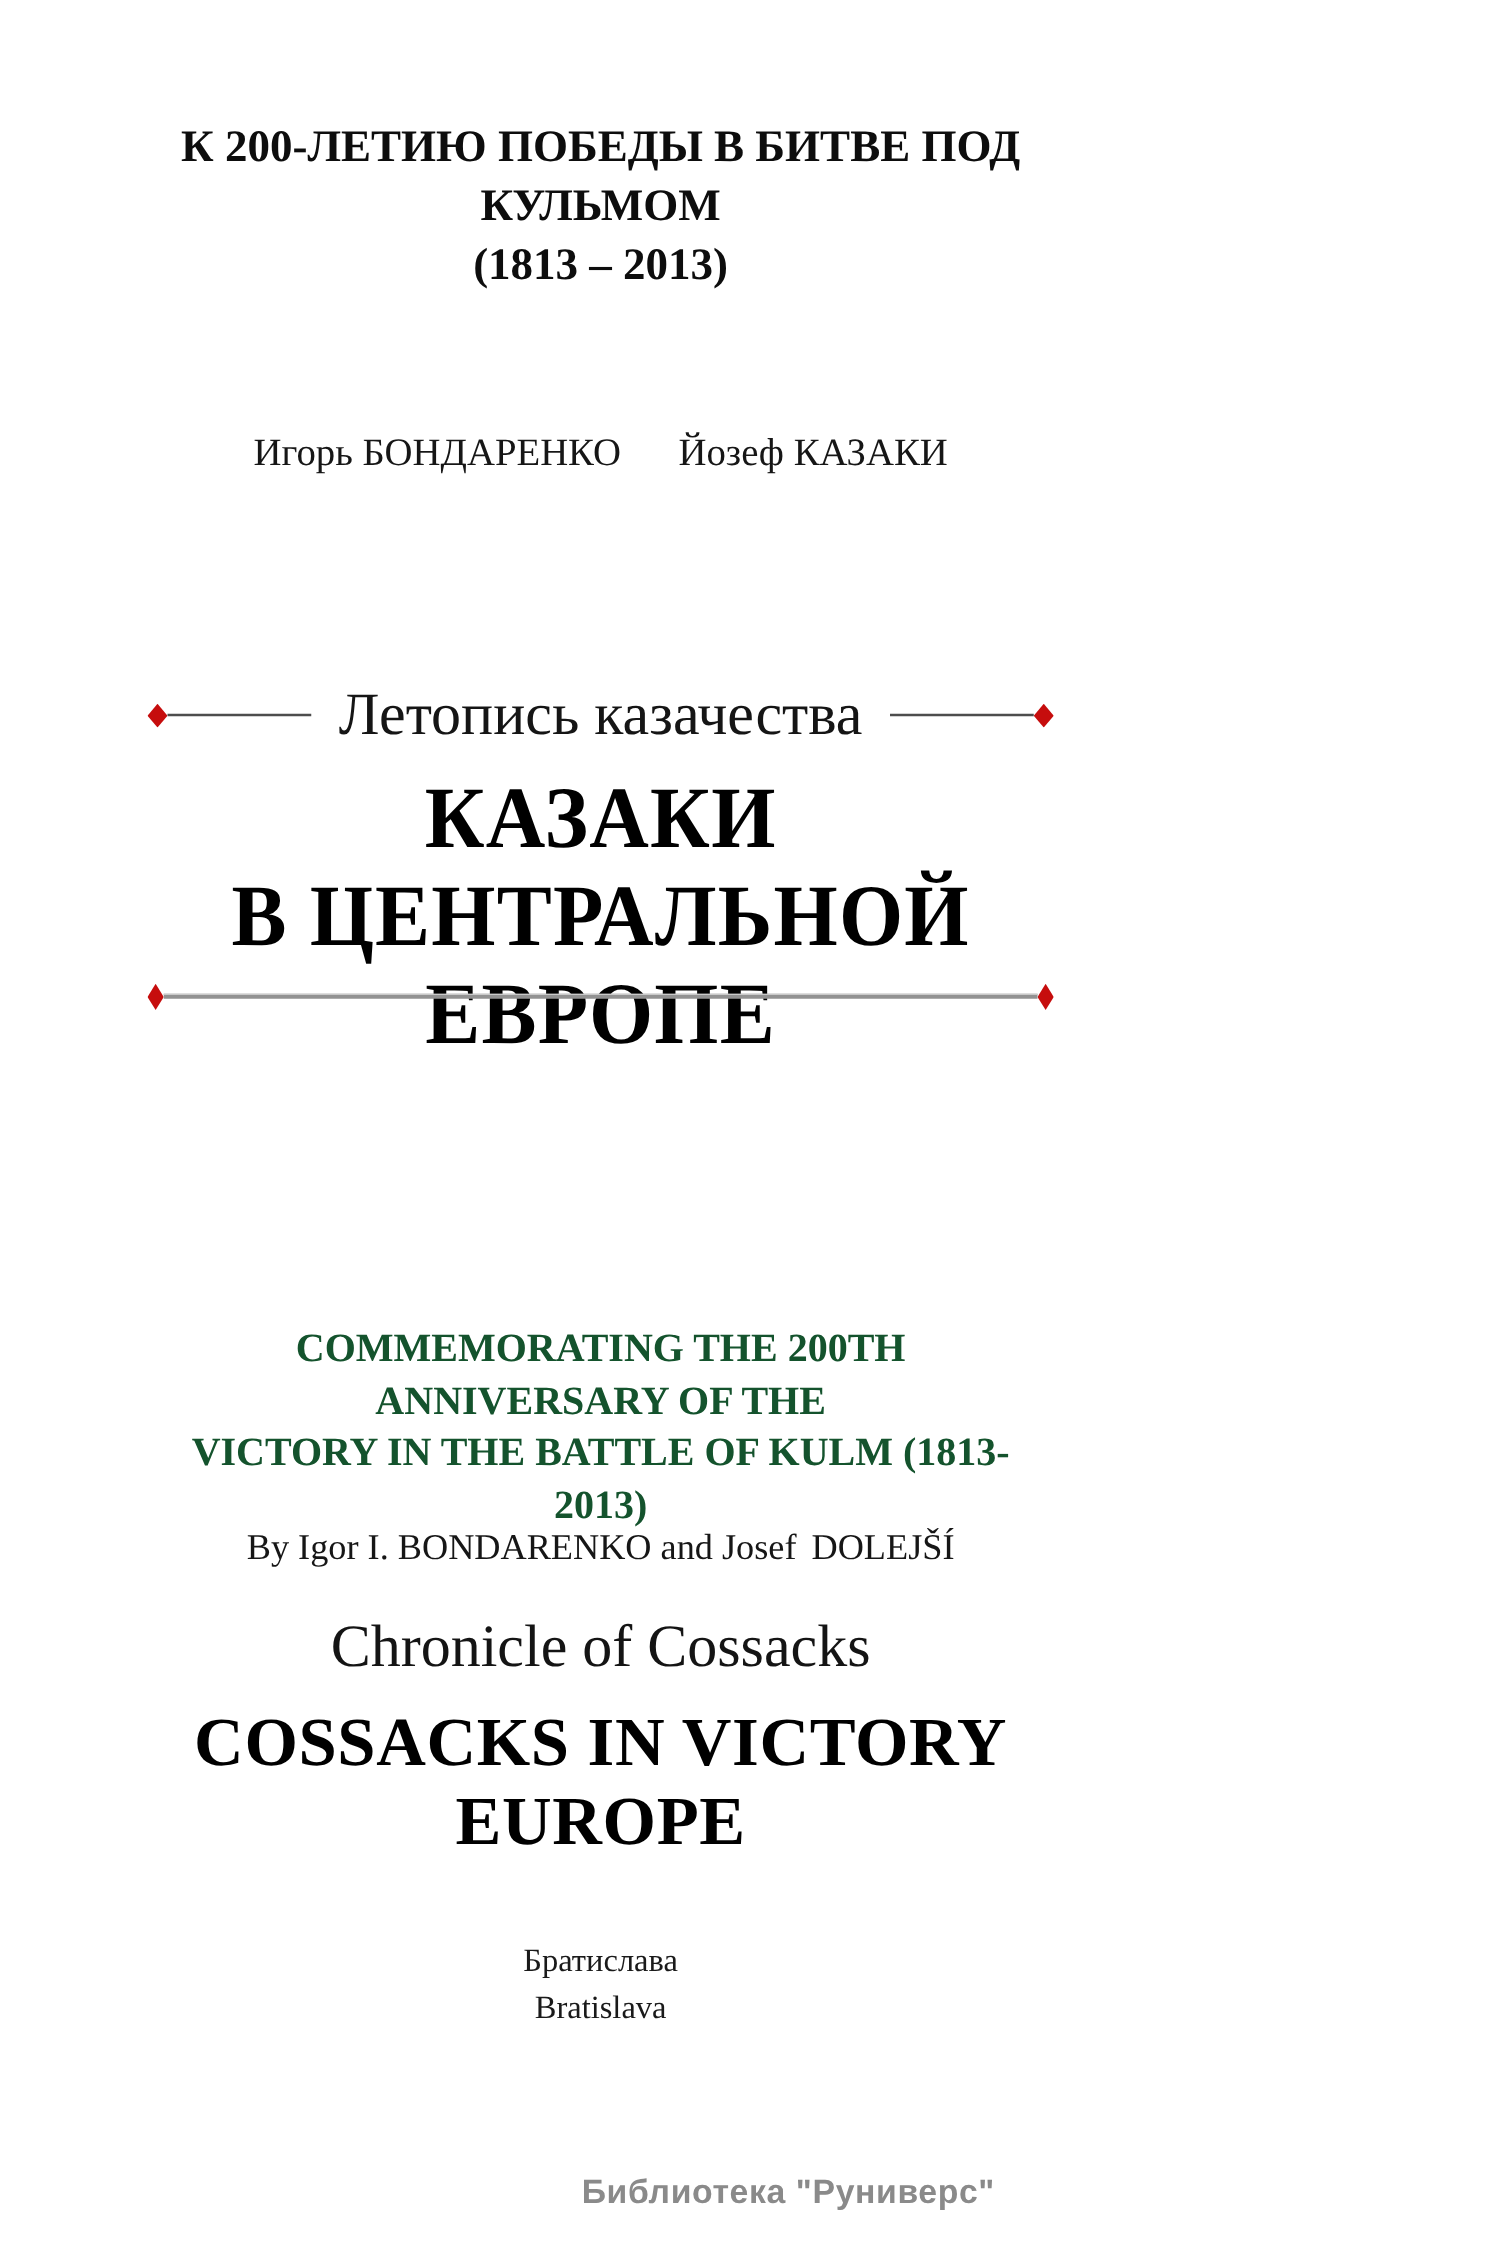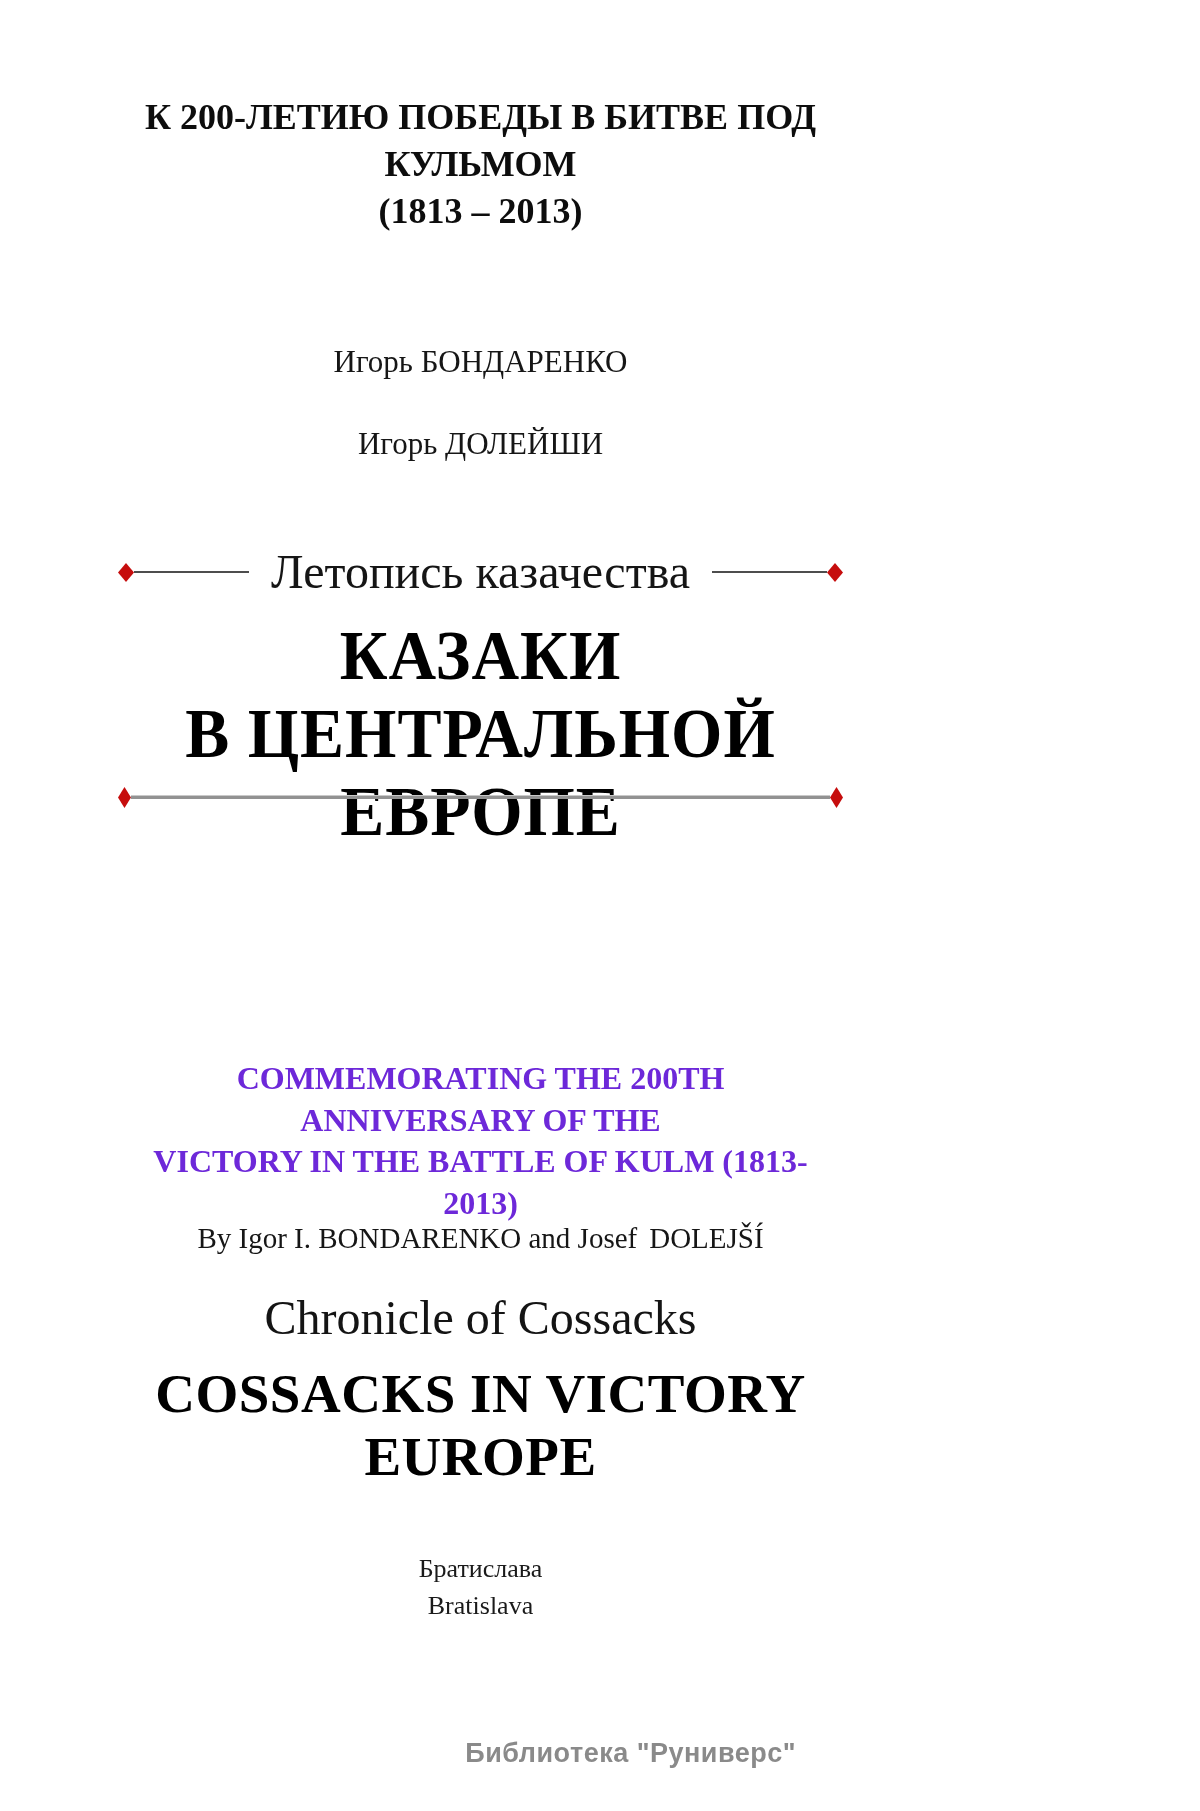--- a/index.html
+++ b/index.html
@@ -34,21 +34,20 @@
   }
 
   
   .authors {
     top: 344px;
     font-size: 31px;
     color: #161616;
     display: flex;
     justify-content: center;
     gap: 46px;
-    flex-direction: column;
   }
 
   
   .series-rule {
     top: 540px;
     height: 64px;
     display: flex;
     align-items: center;
     justify-content: flex-end;
   }
@@ -94,21 +93,21 @@
     background: #929292;
     border-top: 1px solid #c9c9c9;
   }
 
   
   .en-heading {
     top: 1058px;
     font-size: 32px;
     font-weight: bold;
     line-height: 1.30;
-    color: #6d28d9;
+    color: #14532d;
   }
 
   
   .byline {
     top: 1222px;
     font-size: 29px;
     color: #161616;
   }
   .byline .sep { display: inline-block; width: 12px; }
 
@@ -151,21 +150,21 @@
 
 <div class="page">
 
   <div class="block top-heading">
     <div>К 200-ЛЕТИЮ ПОБЕДЫ В БИТВЕ ПОД КУЛЬМОМ</div>
     <div>(1813 – 2013)</div>
   </div>
 
   <div class="block authors">
     <span>Игорь БОНДАРЕНКО</span>
-    <span>Игорь ДОЛЕЙШИ</span>
+    <span>Йозеф КАЗАКИ</span>
   </div>
 
   <div class="block series-rule">
     <svg class="diamond" width="16" height="19" viewBox="0 0 16 19">
       <polygon points="8,0 16,9.5 8,19 0,9.5" fill="#c60d0d"></polygon>
     </svg>
     <div class="line"></div>
     <div class="series-title">Летопись казачества</div>
     <div class="line"></div>
     <svg class="diamond" width="16" height="19" viewBox="0 0 16 19">

